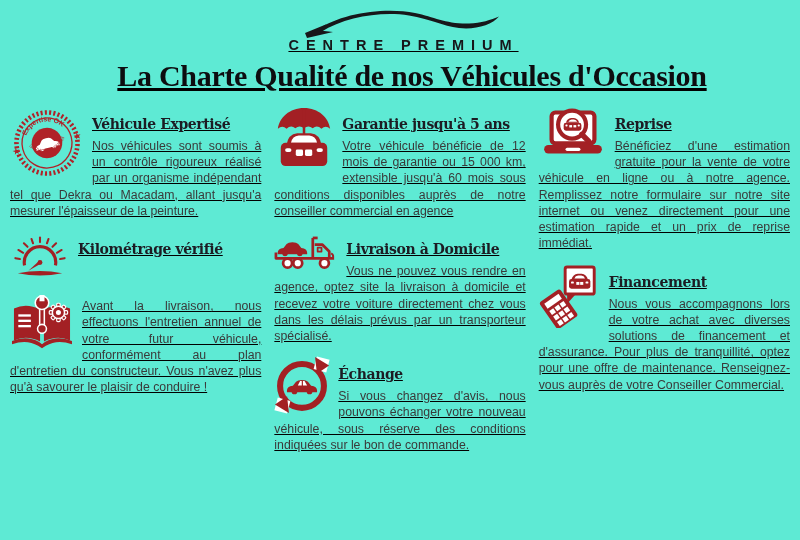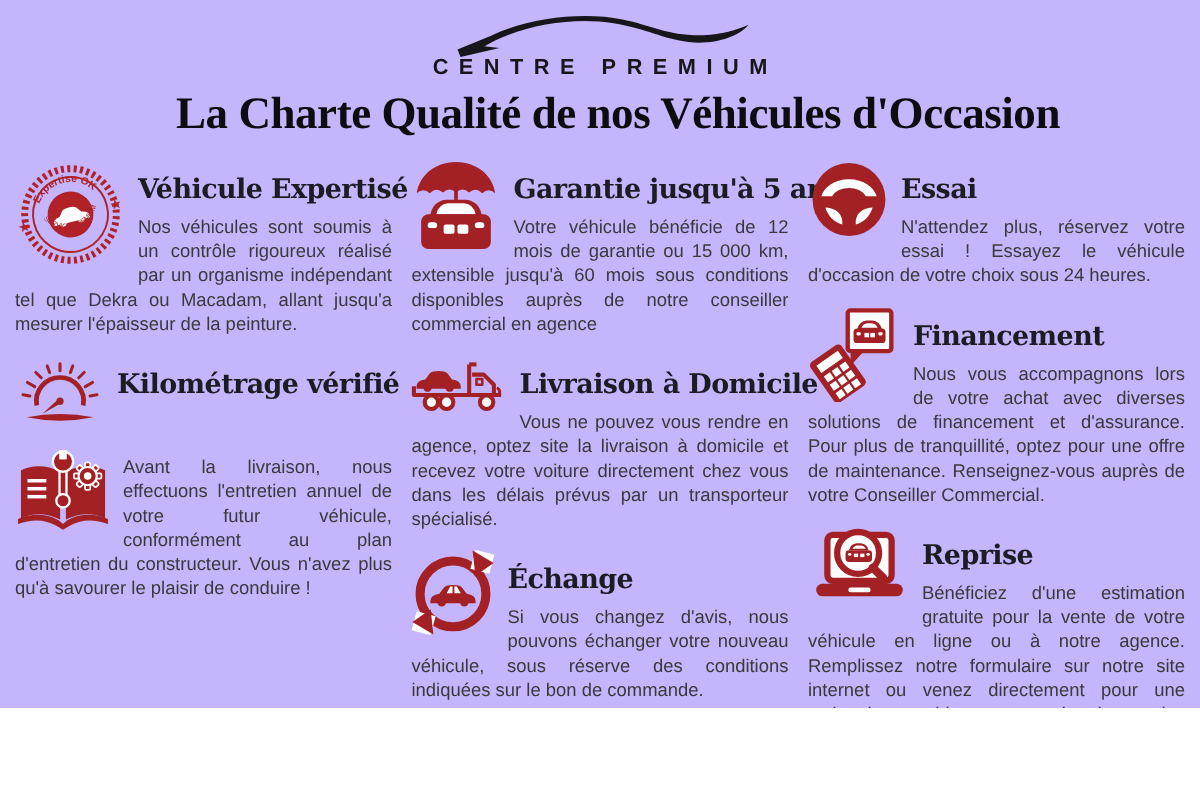--- a/index.html
+++ b/index.html
@@ -1,40 +1,40 @@
 <!DOCTYPE html>
 <html><head>
 <meta charset="utf-8">
 <style>
   * { box-sizing: border-box; }
   html,body { margin:0; padding:0; background:#fff; }
   .page {
-    width:800px; height:472px; overflow:hidden; background:#c4b5fd;
-    font-family:"Liberation Sans", sans-serif; position:relative;
+    width:800px; height:540px; overflow:hidden; background:#5eead4;
+    font-family:"Liberation Sans", sans-serif; position:relative;text-decoration:underline;
   }
   
   .logo { text-align:center; padding-top:6px; }
   .logo svg { display:block; margin:0 auto; }
   .logo-text {
     font-weight:bold; font-size:14.5px; letter-spacing:7px;
     color:#17171a; margin-top:-2px; padding-left:7px;
   }
   .title {
     font-family:"Liberation Serif", serif; font-weight:bold;
     font-size:30px; color:#0d0d10; text-align:center;
     margin:6px 0 8px; letter-spacing:-0.3px;padding-left:24px;
   }
   
   .grid { display:flex; gap:13px; padding:2px 10px 0; }
   .col { flex:1; min-width:0; display:flex; flex-direction:column; }
   .section { display:flow-root; margin-bottom:9px; }
   .icon { float:left; margin:3px 8px 2px 0; }
   .section h3 {
     font-family:"DejaVu Serif","Liberation Serif",serif; font-weight:bold;
-    font-size:18px; color:#1c1c23; margin:0; padding-top:13px;
+    font-size:14px; color:#1c1c23; margin:0; padding-top:13px;
     white-space:nowrap; letter-spacing:-0.4px;
   }
   .section p {
     font-size:12.3px; line-height:1.32; color:#3a3a3a;
     text-align:justify; margin:6px 0 0;
   }
   .red { fill:#a32024; }
   .wht { fill:#ffffff; }
 </style>
 </head>
@@ -187,29 +187,38 @@
           <path class="wht" d="M25.5 31.5 L28 26.8 H29.7 V31.5 Z"></path>
           <path class="wht" d="M31 31.5 V26.8 H32.7 L35.5 31.5 Z"></path>
         </svg>
         <h3>Échange</h3>
         <p>Si vous changez d'avis, nous pouvons échanger votre nouveau véhicule, sous réserve des conditions indiquées sur le bon de commande.</p>
       </div>
     </div>
 
     <div class="col">
 
-      <div class="section">
-        <svg class="icon" width="54" height="54" viewBox="0 0 60 60">
-          <circle class="red" cx="30" cy="30" r="27"></circle>
-          <path class="wht" d="M30 15 C19 15 11.5 21 9.5 27.5 L17.5 27.5 C20 23.5 24.5 21.5 30 21.5 C35.5 21.5 40 23.5 42.5 27.5 L50.5 27.5 C48.5 21 41 15 30 15 Z"></path>
-          <path class="wht" d="M12.5 36 C14.5 42.5 19 47 25 48.5 C25.5 43 23 38.5 17.5 36.8 Q14.5 36 12.5 36 Z"></path>
-          <path class="wht" d="M47.5 36 C45.5 42.5 41 47 35 48.5 C34.5 43 37 38.5 42.5 36.8 Q45.5 36 47.5 36 Z"></path>
-        </svg>
-        <h3>Essai</h3>
-        <p>N'attendez plus, réservez votre essai ! Essayez le véhicule d'occasion de votre choix sous 24 heures.</p>
+
+      <div class="section">
+        <svg class="icon" width="68" height="54" viewBox="0 0 72 58">
+          <rect x="13" y="7" width="46" height="33" rx="4" fill="#ffffff" stroke="#a32024" stroke-width="4.5"></rect>
+          <rect class="red" x="5" y="42" width="62" height="9" rx="4.5"></rect>
+          <rect class="wht" x="28" y="44.8" width="16" height="3.4" rx="1.7"></rect>
+          <circle cx="35" cy="20" r="15" fill="#ffffff" stroke="#a32024" stroke-width="4.5"></circle>
+          <line x1="45.5" y1="30.5" x2="53" y2="38" stroke="#a32024" stroke-width="6" stroke-linecap="round"></line>
+          <path class="red" d="M28.5 18 Q29.5 13.5 34 13 H37 Q41.5 13.5 42.5 18 Z"></path>
+          <path class="wht" d="M31 17 Q32 14.8 34.5 14.6 H37 Q39.5 14.8 40.5 17 Z"></path>
+          <rect class="red" x="26" y="18" width="19" height="8.5" rx="2.5"></rect>
+          <rect class="wht" x="32" y="20.5" width="3" height="2.5"></rect>
+          <rect class="wht" x="36.5" y="20.5" width="3" height="2.5"></rect>
+          <rect class="wht" x="27.8" y="20" width="2.4" height="2" rx="1"></rect>
+          <rect class="wht" x="41" y="20" width="2.4" height="2" rx="1"></rect>
+        </svg>
+        <h3>Reprise</h3>
+        <p>Bénéficiez d'une estimation gratuite pour la vente de votre véhicule en ligne ou à notre agence. Remplissez notre formulaire sur notre site internet ou venez directement pour une estimation rapide et un prix de reprise immédiat.</p>
       </div>
 
       <div class="section">
         <svg class="icon" width="62" height="64" viewBox="0 0 64 66">
           <g transform="rotate(-35 20 48)">
             <rect class="red" x="8" y="30" width="26" height="34" rx="3"></rect>
             <rect class="wht" x="12" y="34" width="18" height="6"></rect>
             <rect class="wht" x="12" y="43" width="5" height="5"></rect>
             <rect class="wht" x="18.5" y="43" width="5" height="5"></rect>
             <rect class="wht" x="25" y="43" width="5" height="5"></rect>
@@ -226,35 +235,16 @@
           <path class="wht" d="M36.5 15 Q37.5 12 40.5 11.8 H43.5 Q46.5 12 47.5 15 Z"></path>
           <rect class="red" x="31" y="15.5" width="22" height="10" rx="2.5"></rect>
           <rect class="wht" x="38.5" y="18.5" width="3.2" height="3"></rect>
           <rect class="wht" x="42.5" y="18.5" width="3.2" height="3"></rect>
           <rect class="wht" x="33" y="18" width="3" height="2.2" rx="1"></rect>
           <rect class="wht" x="48" y="18" width="3" height="2.2" rx="1"></rect>
         </svg>
         <h3>Financement</h3>
         <p>Nous vous accompagnons lors de votre achat avec diverses solutions de financement et d'assurance. Pour plus de tranquillité, optez pour une offre de maintenance. Renseignez-vous auprès de votre Conseiller Commercial.</p>
       </div>
-
-      <div class="section">
-        <svg class="icon" width="68" height="54" viewBox="0 0 72 58">
-          <rect x="13" y="7" width="46" height="33" rx="4" fill="#ffffff" stroke="#a32024" stroke-width="4.5"></rect>
-          <rect class="red" x="5" y="42" width="62" height="9" rx="4.5"></rect>
-          <rect class="wht" x="28" y="44.8" width="16" height="3.4" rx="1.7"></rect>
-          <circle cx="35" cy="20" r="15" fill="#ffffff" stroke="#a32024" stroke-width="4.5"></circle>
-          <line x1="45.5" y1="30.5" x2="53" y2="38" stroke="#a32024" stroke-width="6" stroke-linecap="round"></line>
-          <path class="red" d="M28.5 18 Q29.5 13.5 34 13 H37 Q41.5 13.5 42.5 18 Z"></path>
-          <path class="wht" d="M31 17 Q32 14.8 34.5 14.6 H37 Q39.5 14.8 40.5 17 Z"></path>
-          <rect class="red" x="26" y="18" width="19" height="8.5" rx="2.5"></rect>
-          <rect class="wht" x="32" y="20.5" width="3" height="2.5"></rect>
-          <rect class="wht" x="36.5" y="20.5" width="3" height="2.5"></rect>
-          <rect class="wht" x="27.8" y="20" width="2.4" height="2" rx="1"></rect>
-          <rect class="wht" x="41" y="20" width="2.4" height="2" rx="1"></rect>
-        </svg>
-        <h3>Reprise</h3>
-        <p>Bénéficiez d'une estimation gratuite pour la vente de votre véhicule en ligne ou à notre agence. Remplissez notre formulaire sur notre site internet ou venez directement pour une estimation rapide et un prix de reprise immédiat.</p>
-      </div>
     </div>
 
   </div>
 </div>
 
 </body></html>

